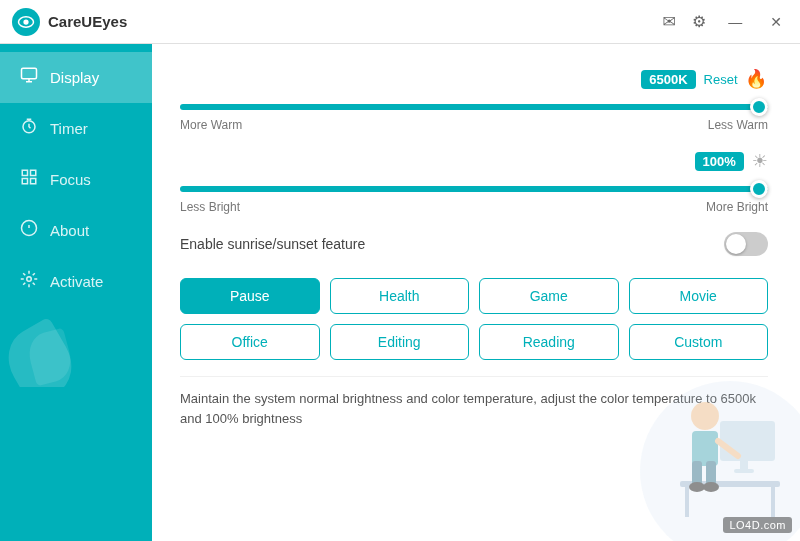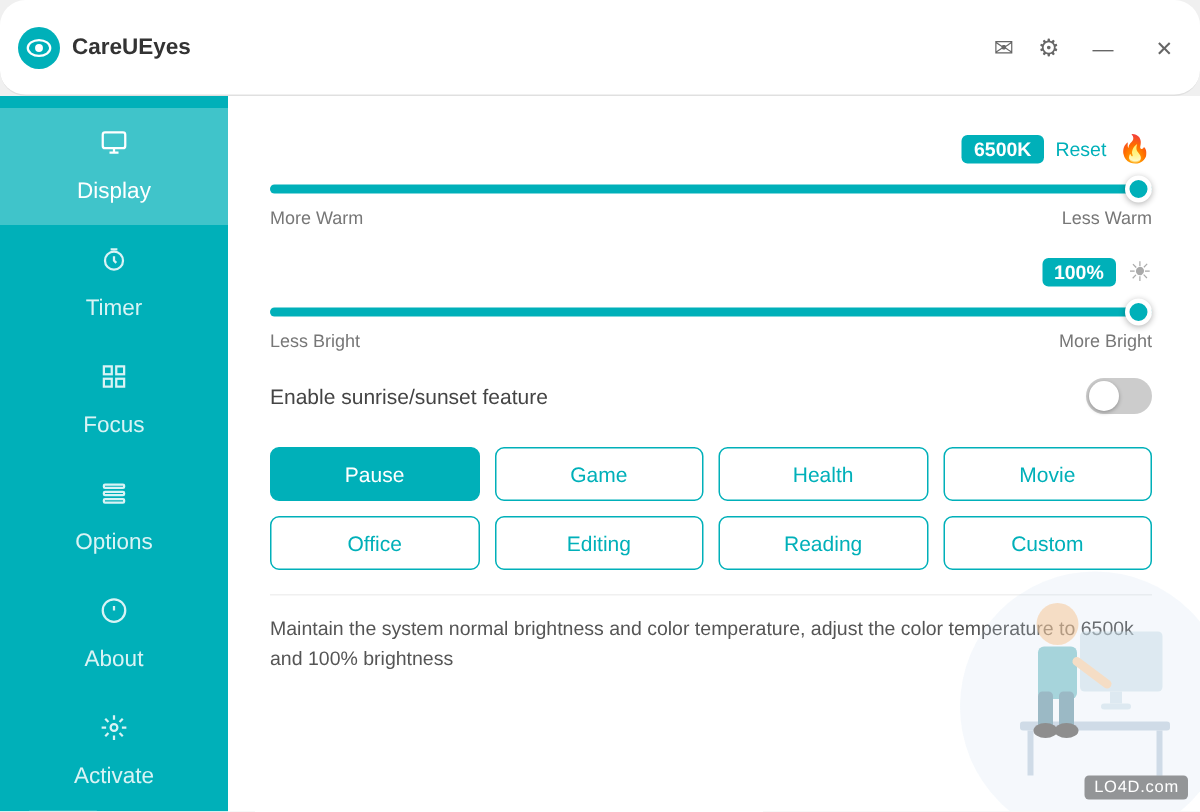--- a/index.html
+++ b/index.html
@@ -1,23 +1,22 @@
 <!DOCTYPE html>
 <html><head>
   <meta charset="utf-8">
   <style>
     * { box-sizing: border-box; margin: 0; padding: 0; }
     body { font-family: 'Segoe UI', Arial, sans-serif; width: 800px; height: 541px; overflow: hidden; background: #f0f0f0; display: flex; flex-direction: column; }
 
     
     .titlebar {
       display: flex; align-items: center; justify-content: space-between;
-      background: #ffffff; padding: 8px 12px; height: 64px;
+      background: #ffffff; padding: 8px 12px; height: 44px;
       border-bottom: 1px solid #e0e0e0;
-      border-radius: 17px;
     }
     .titlebar-left { display: flex; align-items: center; gap: 8px; }
     .app-logo {
       width: 28px; height: 28px;
       background: #00b0b9;
       border-radius: 50%;
       display: flex; align-items: center; justify-content: center;
       color: white; font-size: 14px;
     }
     .app-title { font-size: 15px; font-weight: 600; color: #333; }
@@ -29,21 +28,21 @@
     .main { display: flex; flex: 1; overflow: hidden; }
 
     
     .sidebar {
       width: 152px; background: #00b0b9; display: flex; flex-direction: column;
       padding-top: 8px;
     }
     .sidebar-item {
       display: flex; align-items: center; gap: 10px;
       padding: 14px 18px; cursor: pointer; color: rgba(255,255,255,0.85);
-      font-size: 15px; font-weight: 500; transition: background 0.15s; flex-direction: column;
+      font-size: 15px; font-weight: 500; transition: background 0.15s;
     }
     .sidebar-item.active { background: rgba(255,255,255,0.25); color: white; }
     .sidebar-icon { font-size: 17px; width: 22px; text-align: center; }
     .sidebar-decoration {
       position: relative; height: 80px; overflow: hidden;
     }
     .leaf-shape {
       position: absolute; bottom: -10px; left: 10px;
       width: 60px; height: 70px;
       background: rgba(255,255,255,0.15);
@@ -196,30 +195,20 @@
             <rect x="14" y="3" width="7" height="7"></rect>
             <rect x="3" y="14" width="7" height="7"></rect>
             <rect x="14" y="14" width="7" height="7"></rect>
           </svg>
       </span>
       <span>Focus</span>
     </div>
     <div class="sidebar-item">
       <span class="sidebar-icon">
         <svg width="18" height="18" viewBox="0 0 24 24" fill="none" stroke="rgba(255,255,255,0.85)" stroke-width="2">
-            <rect x="3" y="4" width="18" height="3" rx="1"></rect>
-            <rect x="3" y="10.5" width="18" height="3" rx="1"></rect>
-            <rect x="3" y="17" width="18" height="3" rx="1"></rect>
-          </svg>
-      </span>
-      <span>Options</span>
-    </div>
-    <div class="sidebar-item">
-      <span class="sidebar-icon">
-        <svg width="18" height="18" viewBox="0 0 24 24" fill="none" stroke="rgba(255,255,255,0.85)" stroke-width="2">
             <circle cx="12" cy="12" r="10"></circle>
             <line x1="12" y1="8" x2="12" y2="12"></line>
             <line x1="12" y1="16" x2="12.01" y2="16" stroke-width="3"></line>
           </svg>
       </span>
       <span>About</span>
     </div>
     <div class="sidebar-item">
       <span class="sidebar-icon">
         <svg width="18" height="18" viewBox="0 0 24 24" fill="none" stroke="rgba(255,255,255,0.85)" stroke-width="2">
@@ -265,22 +254,22 @@
     <div class="feature-row">
       <span class="feature-label">Enable sunrise/sunset feature</span>
       <div class="toggle-switch off">
         <div class="toggle-knob"></div>
       </div>
     </div>
 
     <div class="presets">
       <div class="preset-row">
         <button class="preset-btn active">Pause</button>
+        <button class="preset-btn">Health</button>
         <button class="preset-btn">Game</button>
-        <button class="preset-btn">Health</button>
         <button class="preset-btn">Movie</button>
       </div>
       <div class="preset-row">
         <button class="preset-btn">Office</button>
         <button class="preset-btn">Editing</button>
         <button class="preset-btn">Reading</button>
         <button class="preset-btn">Custom</button>
       </div>
     </div>
 

